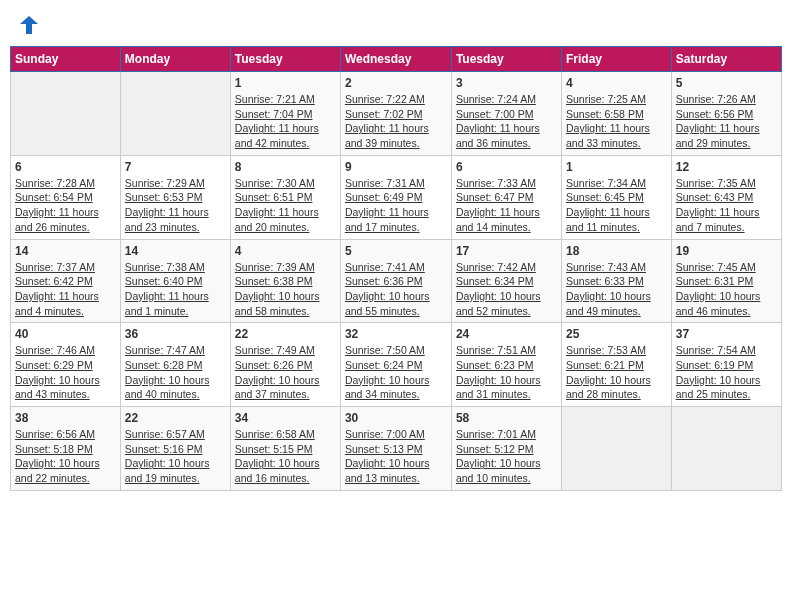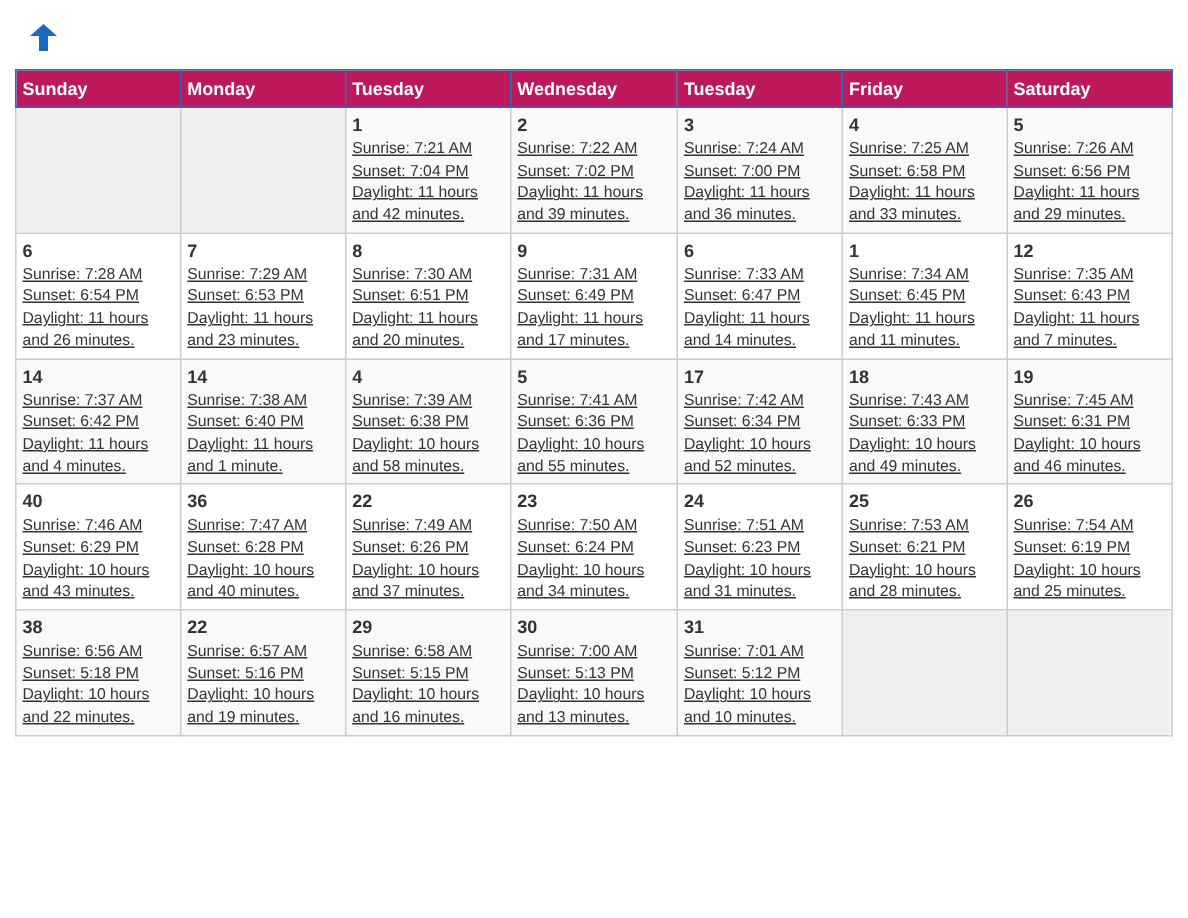--- a/index.html
+++ b/index.html
@@ -201,54 +201,54 @@
         </td>
         <td>
           <span class="day-number">36</span>
           <div class="cell-content">Sunrise: 7:47 AM<br>Sunset: 6:28 PM<br>Daylight: 10 hours and 40 minutes.</div>
         </td>
         <td>
           <span class="day-number">22</span>
           <div class="cell-content">Sunrise: 7:49 AM<br>Sunset: 6:26 PM<br>Daylight: 10 hours and 37 minutes.</div>
         </td>
         <td>
-          <span class="day-number">23</span>
+          <span class="day-number">32</span>
           <div class="cell-content">Sunrise: 7:50 AM<br>Sunset: 6:24 PM<br>Daylight: 10 hours and 34 minutes.</div>
         </td>
         <td>
           <span class="day-number">24</span>
           <div class="cell-content">Sunrise: 7:51 AM<br>Sunset: 6:23 PM<br>Daylight: 10 hours and 31 minutes.</div>
         </td>
         <td>
           <span class="day-number">25</span>
           <div class="cell-content">Sunrise: 7:53 AM<br>Sunset: 6:21 PM<br>Daylight: 10 hours and 28 minutes.</div>
         </td>
         <td>
-          <span class="day-number">26</span>
+          <span class="day-number">37</span>
           <div class="cell-content">Sunrise: 7:54 AM<br>Sunset: 6:19 PM<br>Daylight: 10 hours and 25 minutes.</div>
         </td>
       </tr>
       <tr>
         <td>
           <span class="day-number">38</span>
           <div class="cell-content">Sunrise: 6:56 AM<br>Sunset: 5:18 PM<br>Daylight: 10 hours and 22 minutes.</div>
         </td>
         <td>
           <span class="day-number">22</span>
           <div class="cell-content">Sunrise: 6:57 AM<br>Sunset: 5:16 PM<br>Daylight: 10 hours and 19 minutes.</div>
         </td>
         <td>
-          <span class="day-number">29</span>
+          <span class="day-number">34</span>
           <div class="cell-content">Sunrise: 6:58 AM<br>Sunset: 5:15 PM<br>Daylight: 10 hours and 16 minutes.</div>
         </td>
         <td>
           <span class="day-number">30</span>
           <div class="cell-content">Sunrise: 7:00 AM<br>Sunset: 5:13 PM<br>Daylight: 10 hours and 13 minutes.</div>
         </td>
         <td>
-          <span class="day-number">31</span>
+          <span class="day-number">58</span>
           <div class="cell-content">Sunrise: 7:01 AM<br>Sunset: 5:12 PM<br>Daylight: 10 hours and 10 minutes.</div>
         </td>
         <td class="empty-cell"></td>
         <td class="empty-cell"></td>
       </tr>
     </tbody>
 </table>
 
 </body></html>

